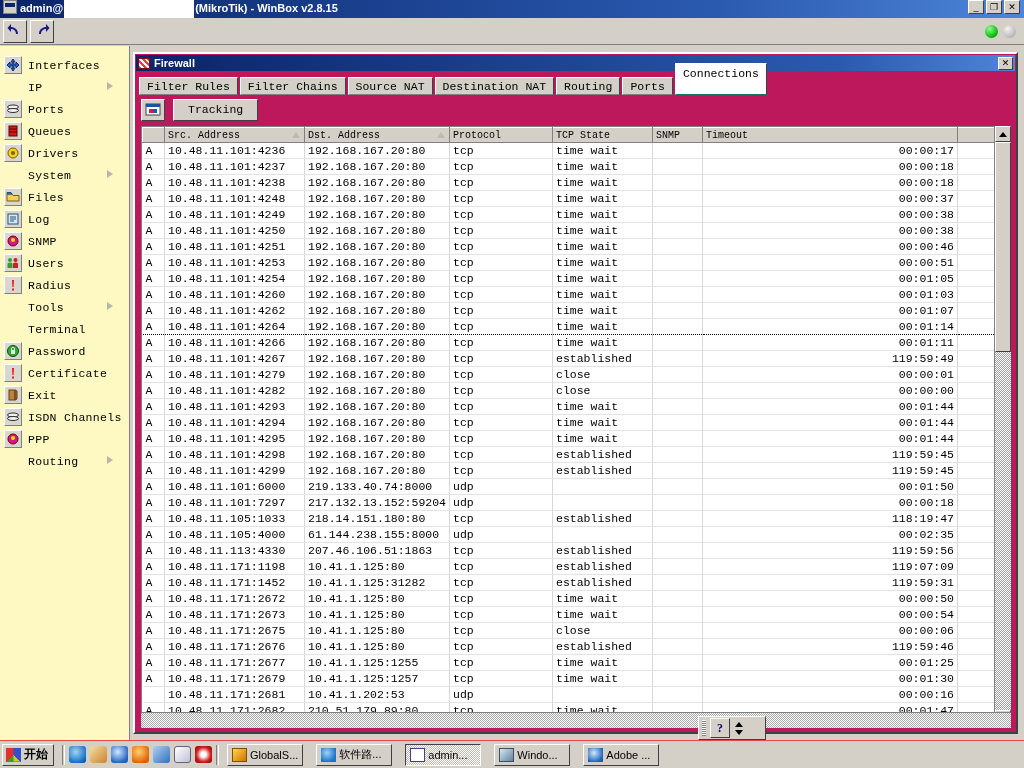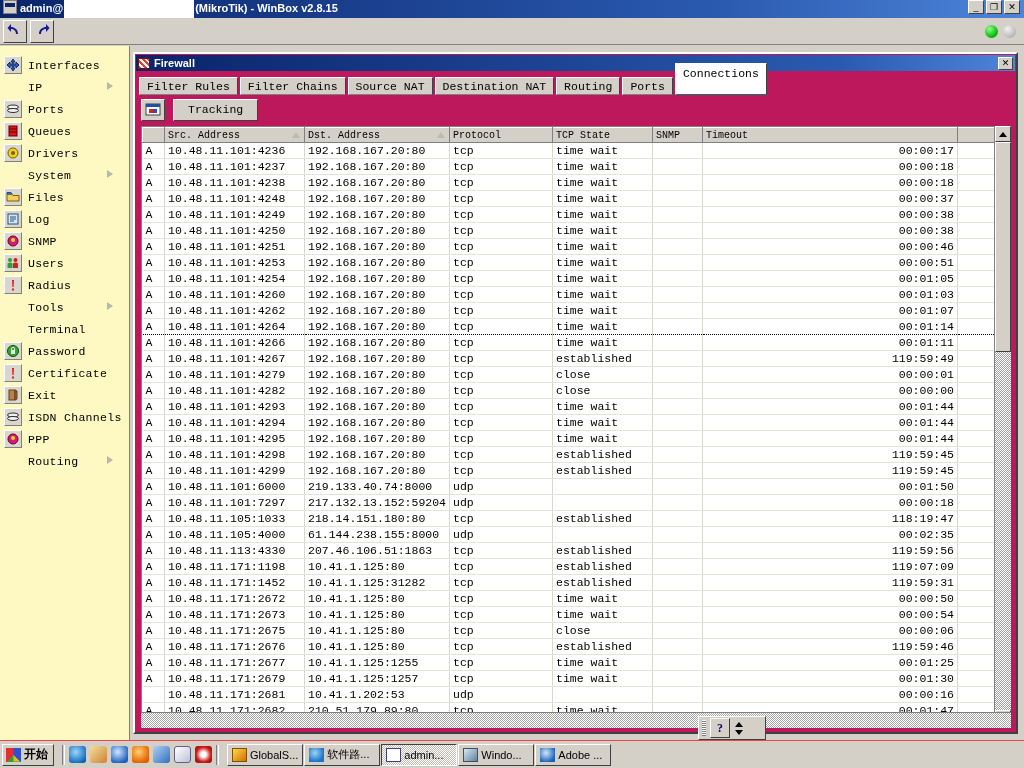--- a/index.html
+++ b/index.html
@@ -324,21 +324,21 @@
     content:""; position:absolute; inset:0;
     background: linear-gradient(to bottom left, #3050d0 0 50%, #e0c020 50% 100%);
     clip-path: polygon(50% 0, 100% 0, 100% 100%, 50% 100%);
   }
   .tb-div {
     width: 3px; height: 20px; margin: 0 4px;
     border-left: 1px solid #808080; border-right: 1px solid #ffffff;
   }
   .quick { display: flex; align-items: center; gap: 4px; }
   .qicon { width: 17px; height: 17px; border-radius: 3px; }
-  .tasks { display: flex; align-items: flex-start; gap: 1px; margin-left: 4px; }
+  .tasks { display: flex; align-items: flex-start; gap: 13px; margin-left: 4px; }
   .task {
     height: 22px; min-width: 76px; max-width: 82px;
     display: flex; align-items: center; gap: 3px; padding: 0 4px;
     background: #d4d0c8;
     border-top: 1px solid #ffffff; border-left: 1px solid #ffffff;
     border-right: 1px solid #404040; border-bottom: 1px solid #404040;
     font-size: 11px; white-space: nowrap; overflow: hidden; cursor: pointer;
   }
   .task.active {
     border-top: 1px solid #404040; border-left: 1px solid #404040;

